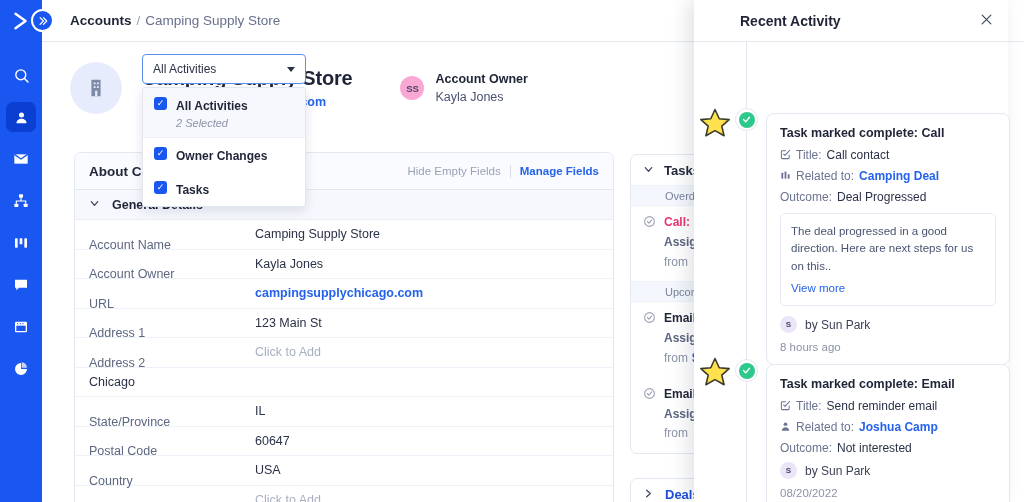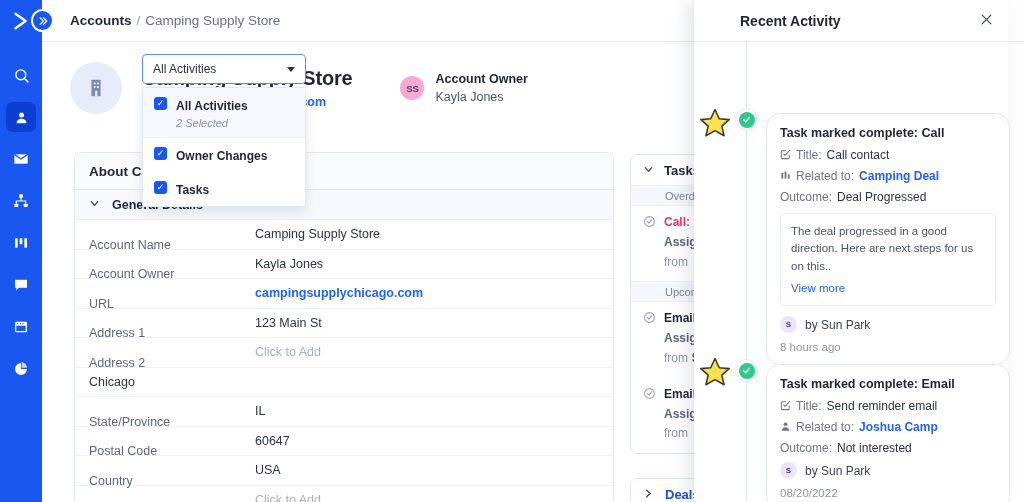--- a/index.html
+++ b/index.html
@@ -160,21 +160,21 @@
   .tl-node {
     position: absolute; width: 23px; height: 23px; border-radius: 50%; background: #fff;
     border: 1px solid #e3e7f0; display: flex; align-items: center; justify-content: center; z-index: 13;
   }
   .tl-node .dot {
     width: 16px; height: 16px; border-radius: 50%; background: #2ec98a;
     display: flex; align-items: center; justify-content: center; color: #fff; font-size: 9px;
   }
 
   .act-card {
-    position: absolute; background: #fff; border: 1px solid #e3e7f0; border-radius: 14px;
+    position: absolute; background: #fff; border: 1px solid #e3e7f0; border-radius: 8px;
     width: 244px; padding: 12px 13px 11px 13px; z-index: 12;
   }
   .act-title { font-size: 12.5px; font-weight: bold; color: #1f2437; margin-bottom: 8px; }
   .act-row { display: flex; align-items: baseline; gap: 5px; font-size: 12px; color: #4a5270; margin-bottom: 7px; }
   .act-row .ic { color: #6b7490; flex: none; position: relative; top: 1px; }
   .act-row .k { color: #6b7490; }
   .act-row .v { color: #2b3247; }
   .act-row .v.link { color: #2563eb; font-weight: bold; }
   .act-note {
     border: 1px solid #e6eaf2; border-radius: 5px; padding: 9px 10px 8px 10px; margin: 9px 0 10px 0;
@@ -299,20 +299,25 @@
       <div>
         <div class="owner-label">Account Owner</div>
         <div class="owner-name">Kayla Jones</div>
       </div>
     </div>
   </div>
 
   <section class="about-card">
     <div class="about-head">
       <h2>About Camping Supply Store</h2>
+      <div class="about-actions">
+        <span class="hide-empty">Hide Empty Fields</span>
+        <span class="vbar"></span>
+        <span class="manage-fields">Manage Fields</span>
+      </div>
     </div>
     <div class="section-row">
       <span class="chev">
         <svg width="11" height="11" viewBox="0 0 24 24" fill="none" stroke="currentColor" stroke-width="3" stroke-linecap="round" stroke-linejoin="round">
             <polyline points="5 8 12 16 19 8"></polyline>
           </svg>
       </span>
       <span class="label">General Details</span>
     </div>
     <div id="about-fields">

